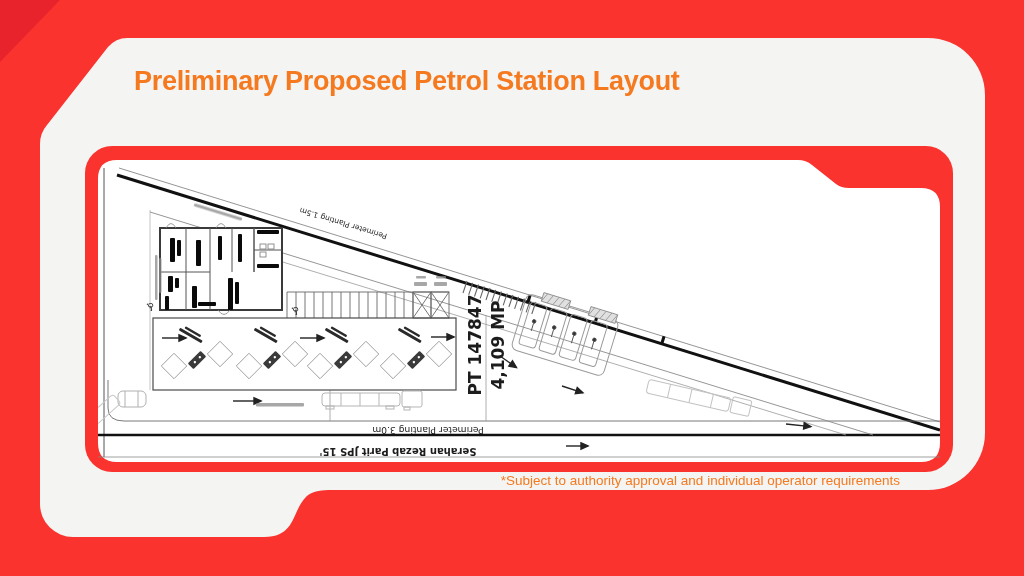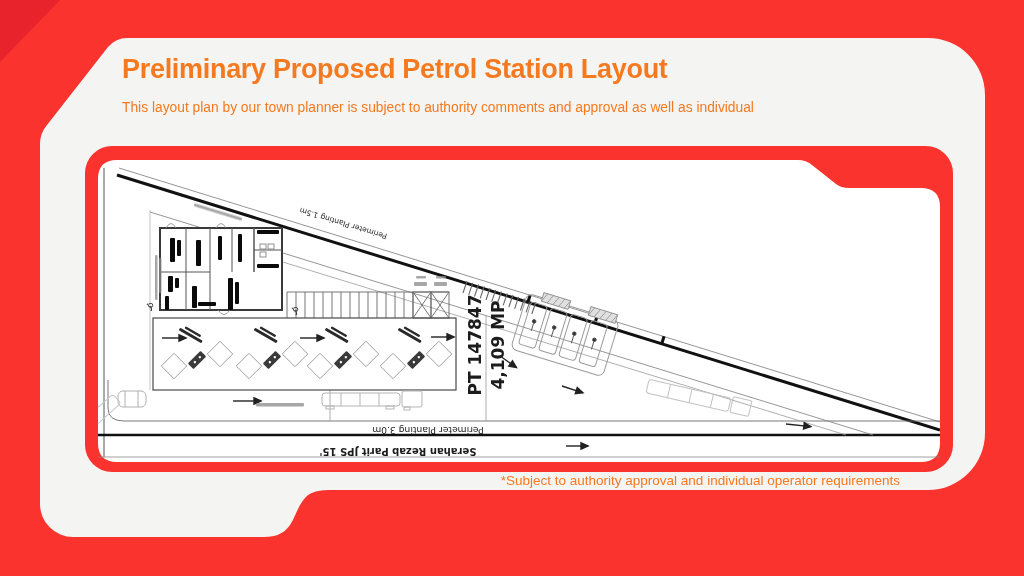--- a/index.html
+++ b/index.html
@@ -35,24 +35,23 @@
   <path d="M127,38 H928 A57,57 0 0 1 985,95 V433 A57,57 0 0 1 928,490 H332
            C310,490 306,495 299,507 C292,520 290,537 264,537 H73
            A33,33 0 0 1 40,504 V144 Q40,133 47,125 L108,47 Q116,38 127,38 Z" fill="#f4f4f2"></path>
 
   <rect x="85" y="146" width="868" height="326" rx="27" fill="#fa332e"></rect>
 
   <path d="M117,160 H798 Q806,160 812,165 L836,184 Q841,188 849,188 H921
            Q940,188 940,207 V443 Q940,462 921,462 H117 Q98,462 98,443 V179 Q98,160 117,160 Z" fill="#ffffff"></path>
 </svg>
 
-<h1 id="slide-title" class="abs" style="margin:0;">Preliminary Proposed Petrol Station Layout</h1>
+<h1 id="slide-title" class="abs" style="margin:12px;">Preliminary Proposed Petrol Station Layout</h1>
 
 <div id="slide-subtitle" class="abs">
-  <div>This layout plan by our town planner is subject to authority comments and approval as well as individual</div>
 </div>
 
 <svg id="plan-svg" class="abs" width="842" height="302" viewBox="0 0 842 302">
 
   <g fill="none">
     <path d="M21,8 L842,262" stroke="#7a7a7a" stroke-width="0.8"></path>
     <path d="M19,15 L842,270" stroke="#111" stroke-width="3"></path>
     <path d="M6,8 V297" stroke="#555" stroke-width="1"></path>
     <path d="M10,220 V248 Q10,261 26,261 H842" stroke="#6a6a6a" stroke-width="0.9"></path>
     <path d="M0,275 H842" stroke="#111" stroke-width="2.6"></path>

